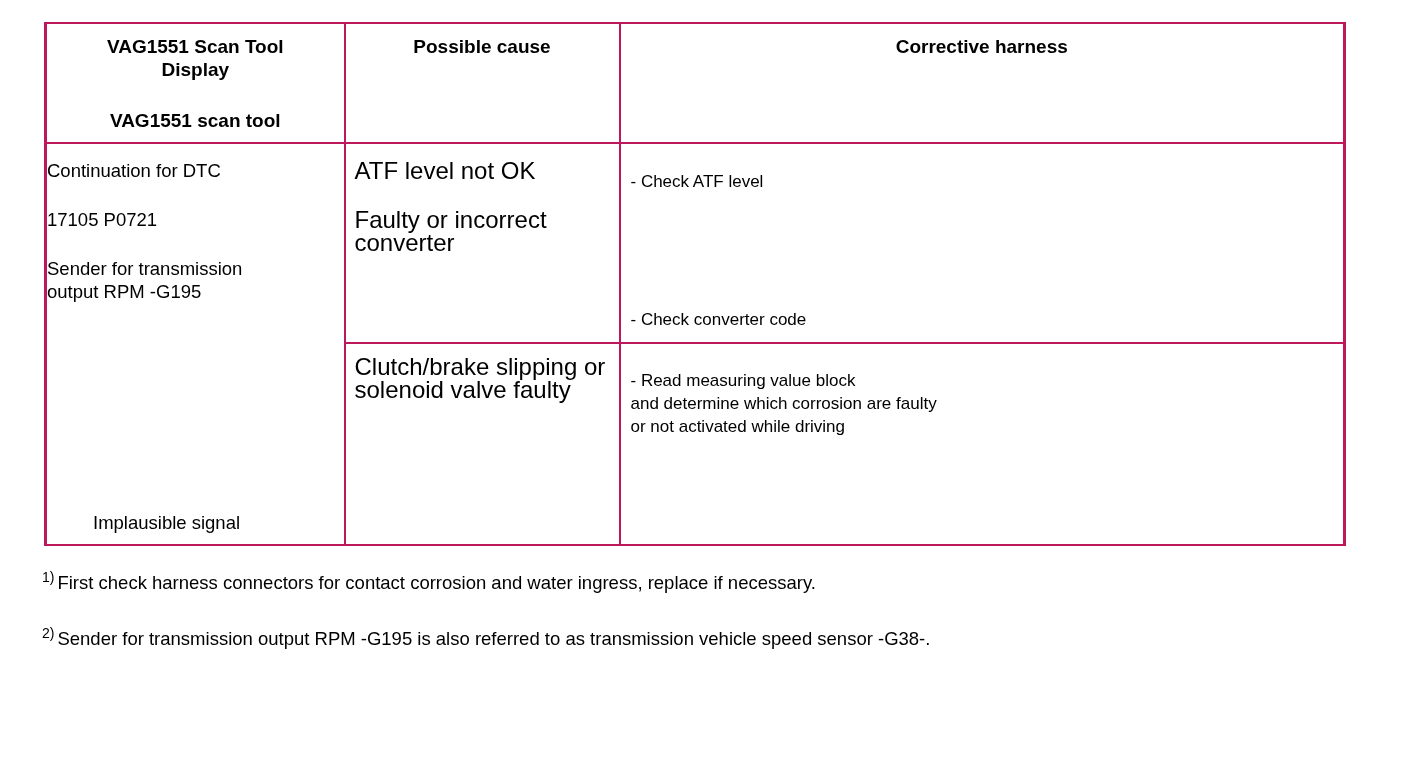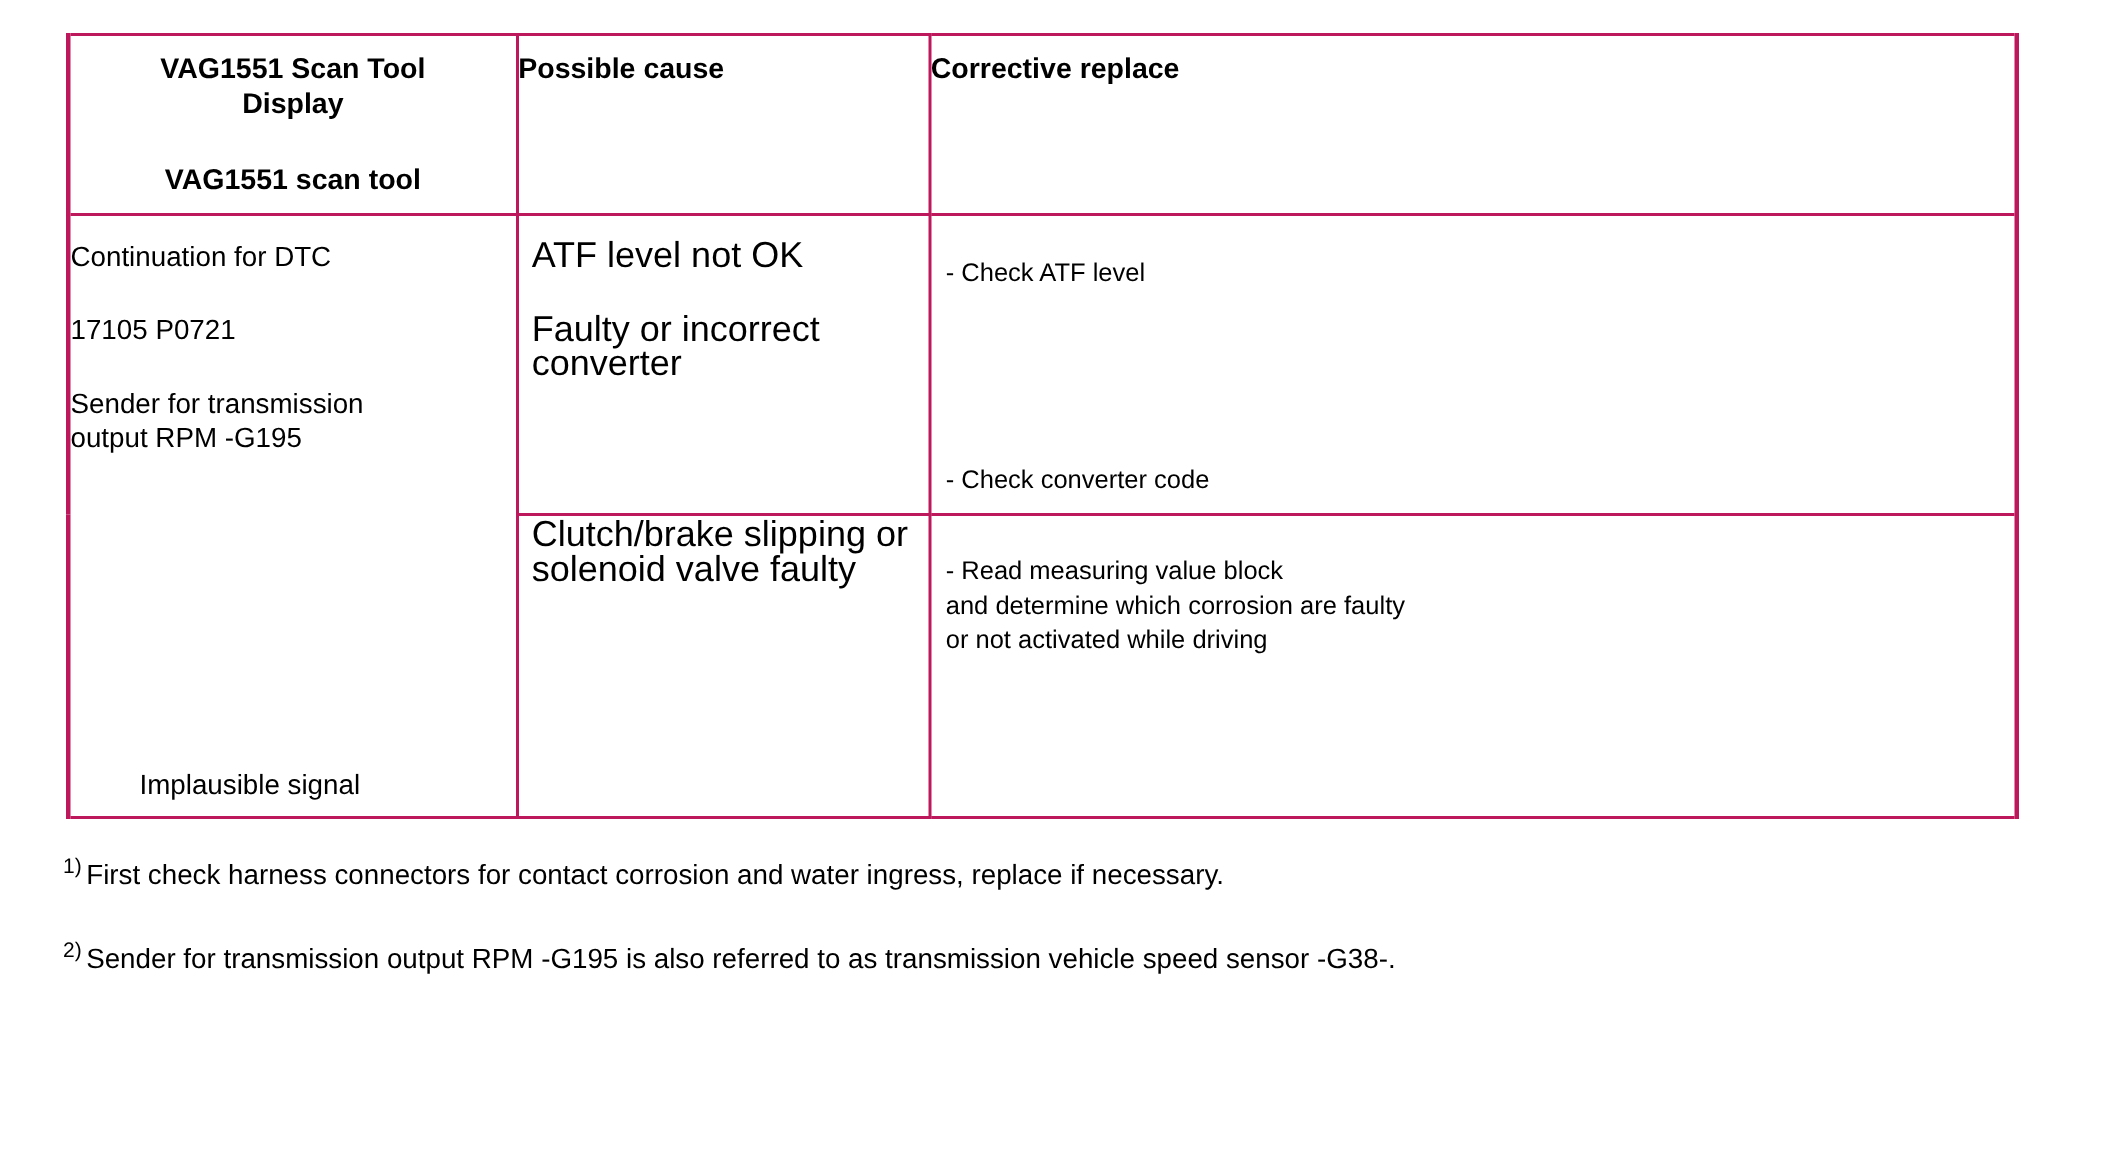--- a/index.html
+++ b/index.html
@@ -57,20 +57,21 @@
     padding-top: 11px;
   }
   .hdr-sub {
     text-align: center;
     font-weight: bold;
     font-size: 19px;
     line-height: 23px;
     padding-top: 28px;
   }
   .hdr-plain {
+    text-align: center;
     font-weight: bold;
     font-size: 19px;
     line-height: 23px;
     padding-top: 11px;
   }
 
   
   .display-cell {
     height: 400px;
     position: relative;
@@ -98,21 +99,21 @@
     font-size: 24px;
     line-height: 23px;
     padding: 0;
   }
   .cause-cell.row1 { height: 198px; }
   .cause-cell.row2 { height: 200px; }
   .cause-line { padding-left: 9px; }
   .cause-line.c1 { padding-top: 15px; }
   .cause-line.c2 { padding-top: 26px; }
   .cause-line.c2b { padding-top: 0; }
-  .cause-line.d1 { padding-top: 1px; }
+  .cause-line.d1 { padding-top: 11px; }
   .cause-line.d2 { padding-top: 0; }
 
   .action-cell {
     font-size: 17px;
     line-height: 23px;
     position: relative;
     padding: 0;
     margin-left: 28px;
   }
   .action-cell.row1 { height: 198px; }
@@ -167,21 +168,21 @@
           <div class="hdr-title">
             <div>VAG1551 Scan Tool</div>
             <div>Display</div>
           </div>
           <div class="hdr-sub">VAG1551 scan tool</div>
         </td>
         <td class="hdr-cell">
           <div class="hdr-plain">Possible cause</div>
         </td>
         <td class="hdr-cell outer-right">
-          <div class="hdr-plain">Corrective replace</div>
+          <div class="hdr-plain">Corrective harness</div>
         </td>
       </tr>
 
       <tr>
         <td class="display-cell outer-left" rowspan="2">
           <div class="display-line l1">Continuation for DTC</div>
           <div class="display-line l2">17105 P0721</div>
           <div class="display-line l3">Sender for transmission</div>
           <div class="display-line">output RPM -G195</div>
           <div class="display-bottom">Implausible signal</div>

